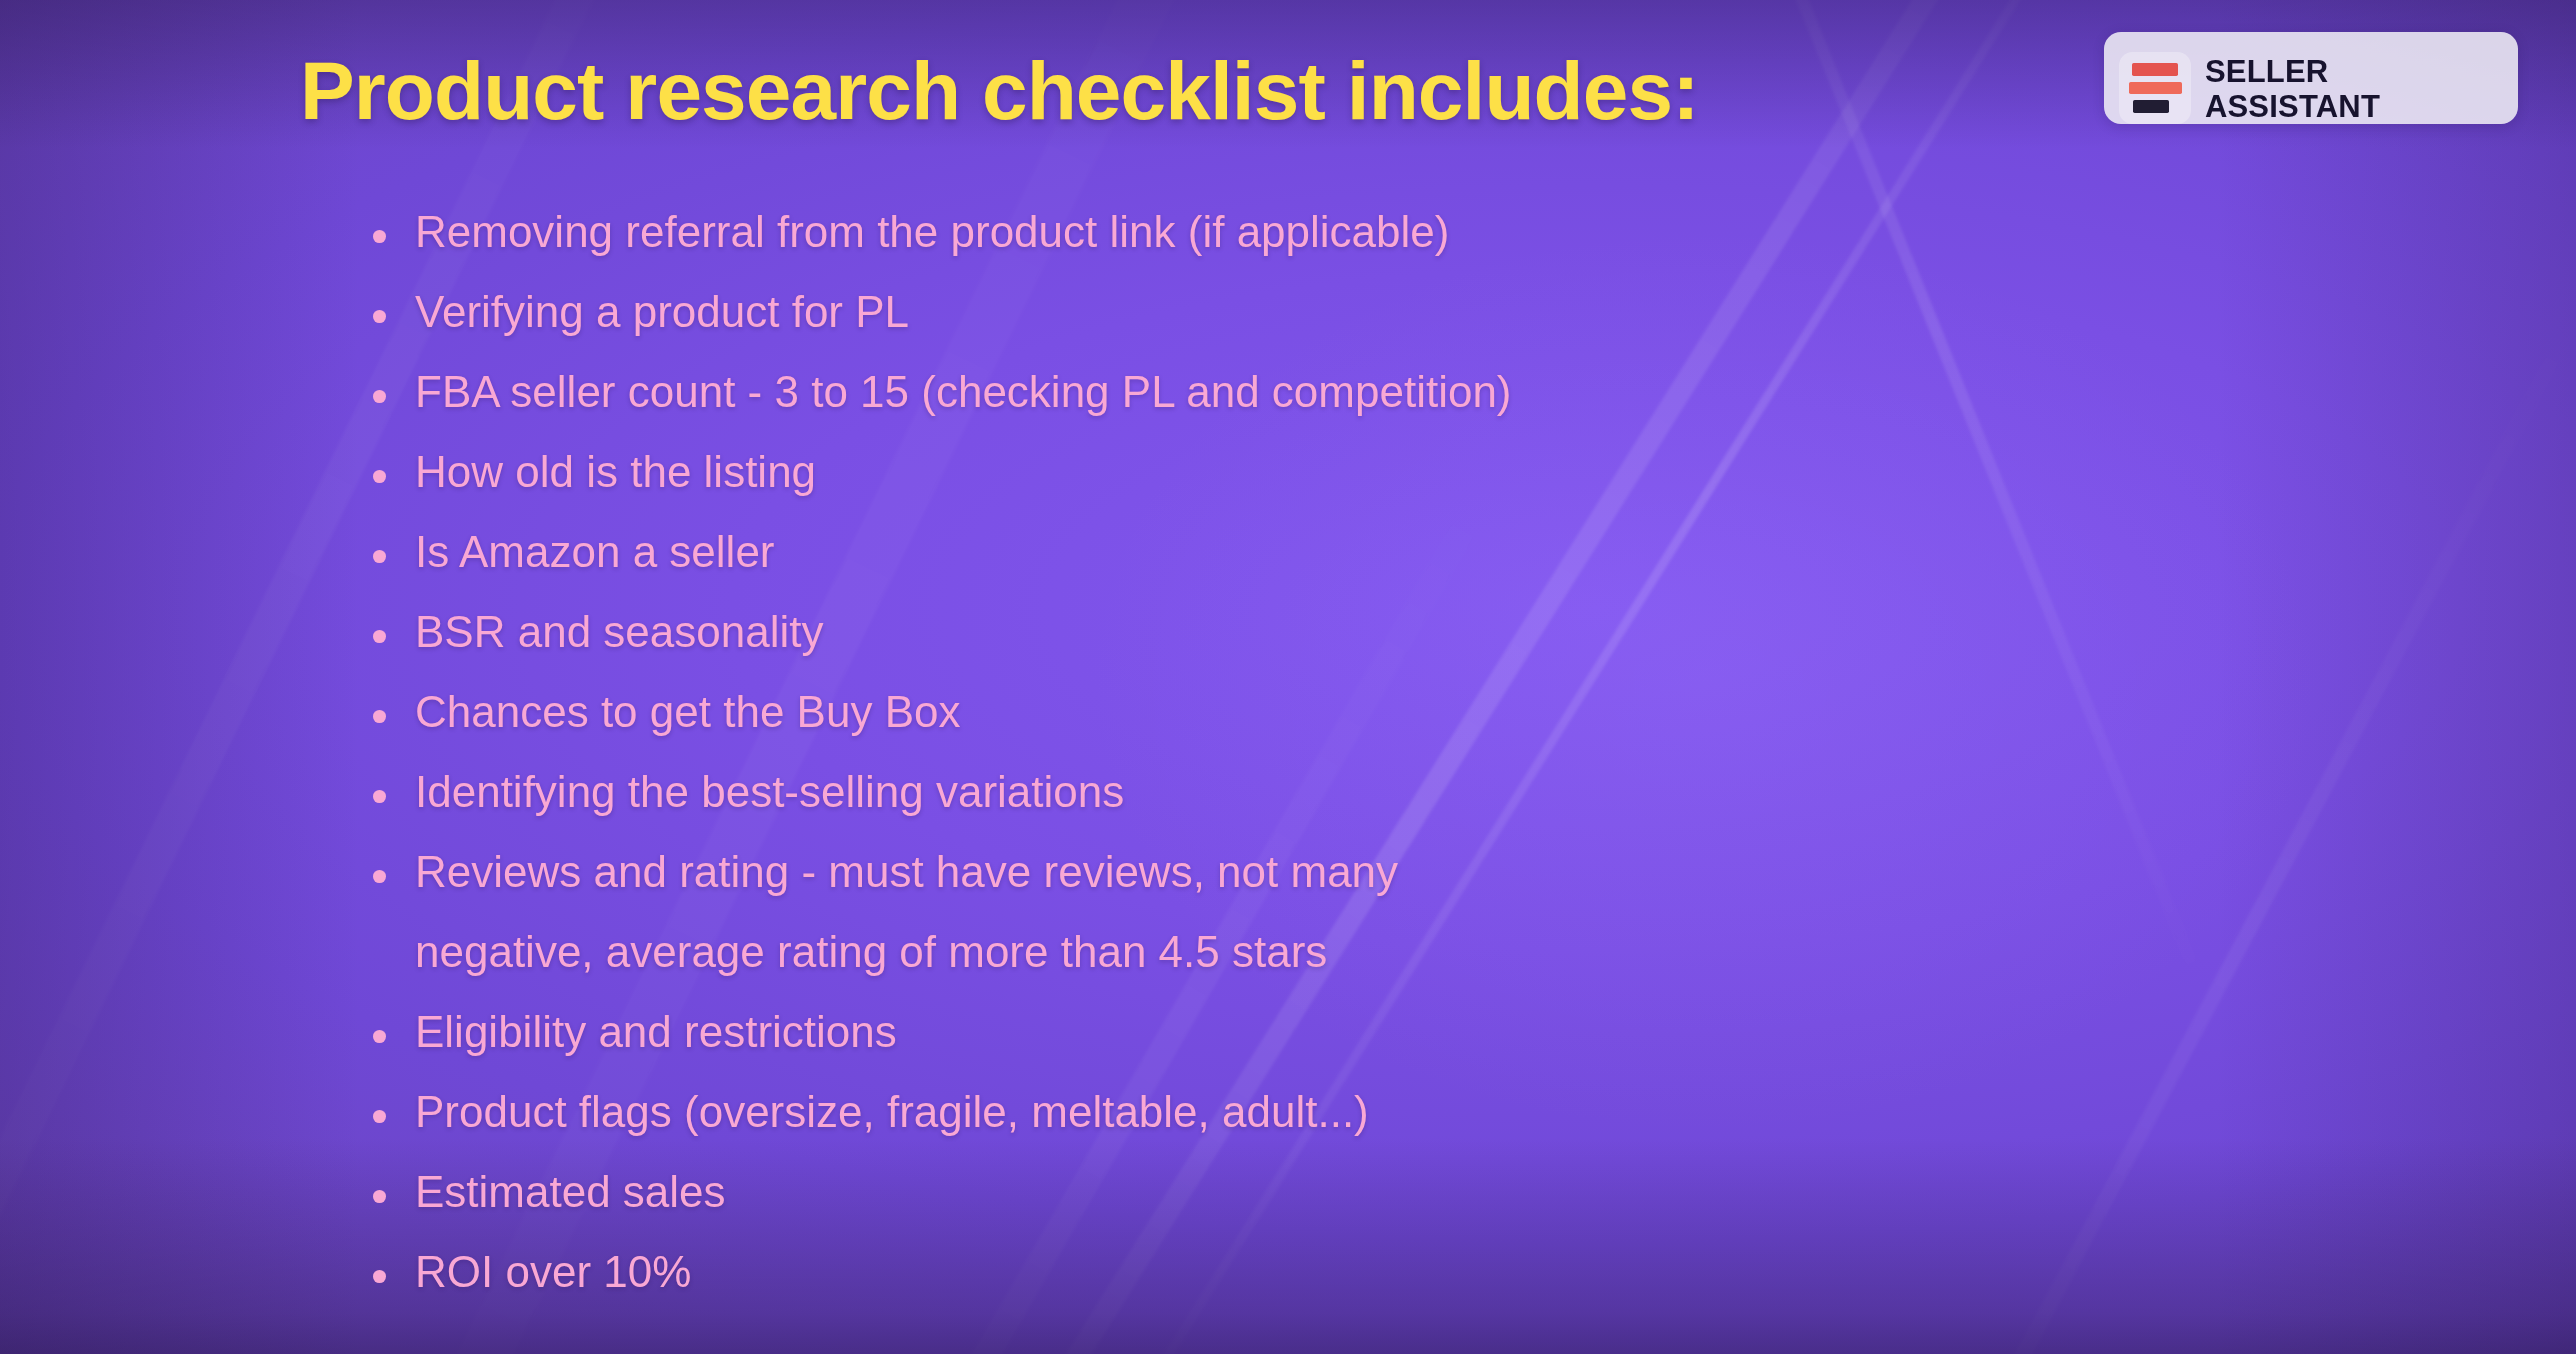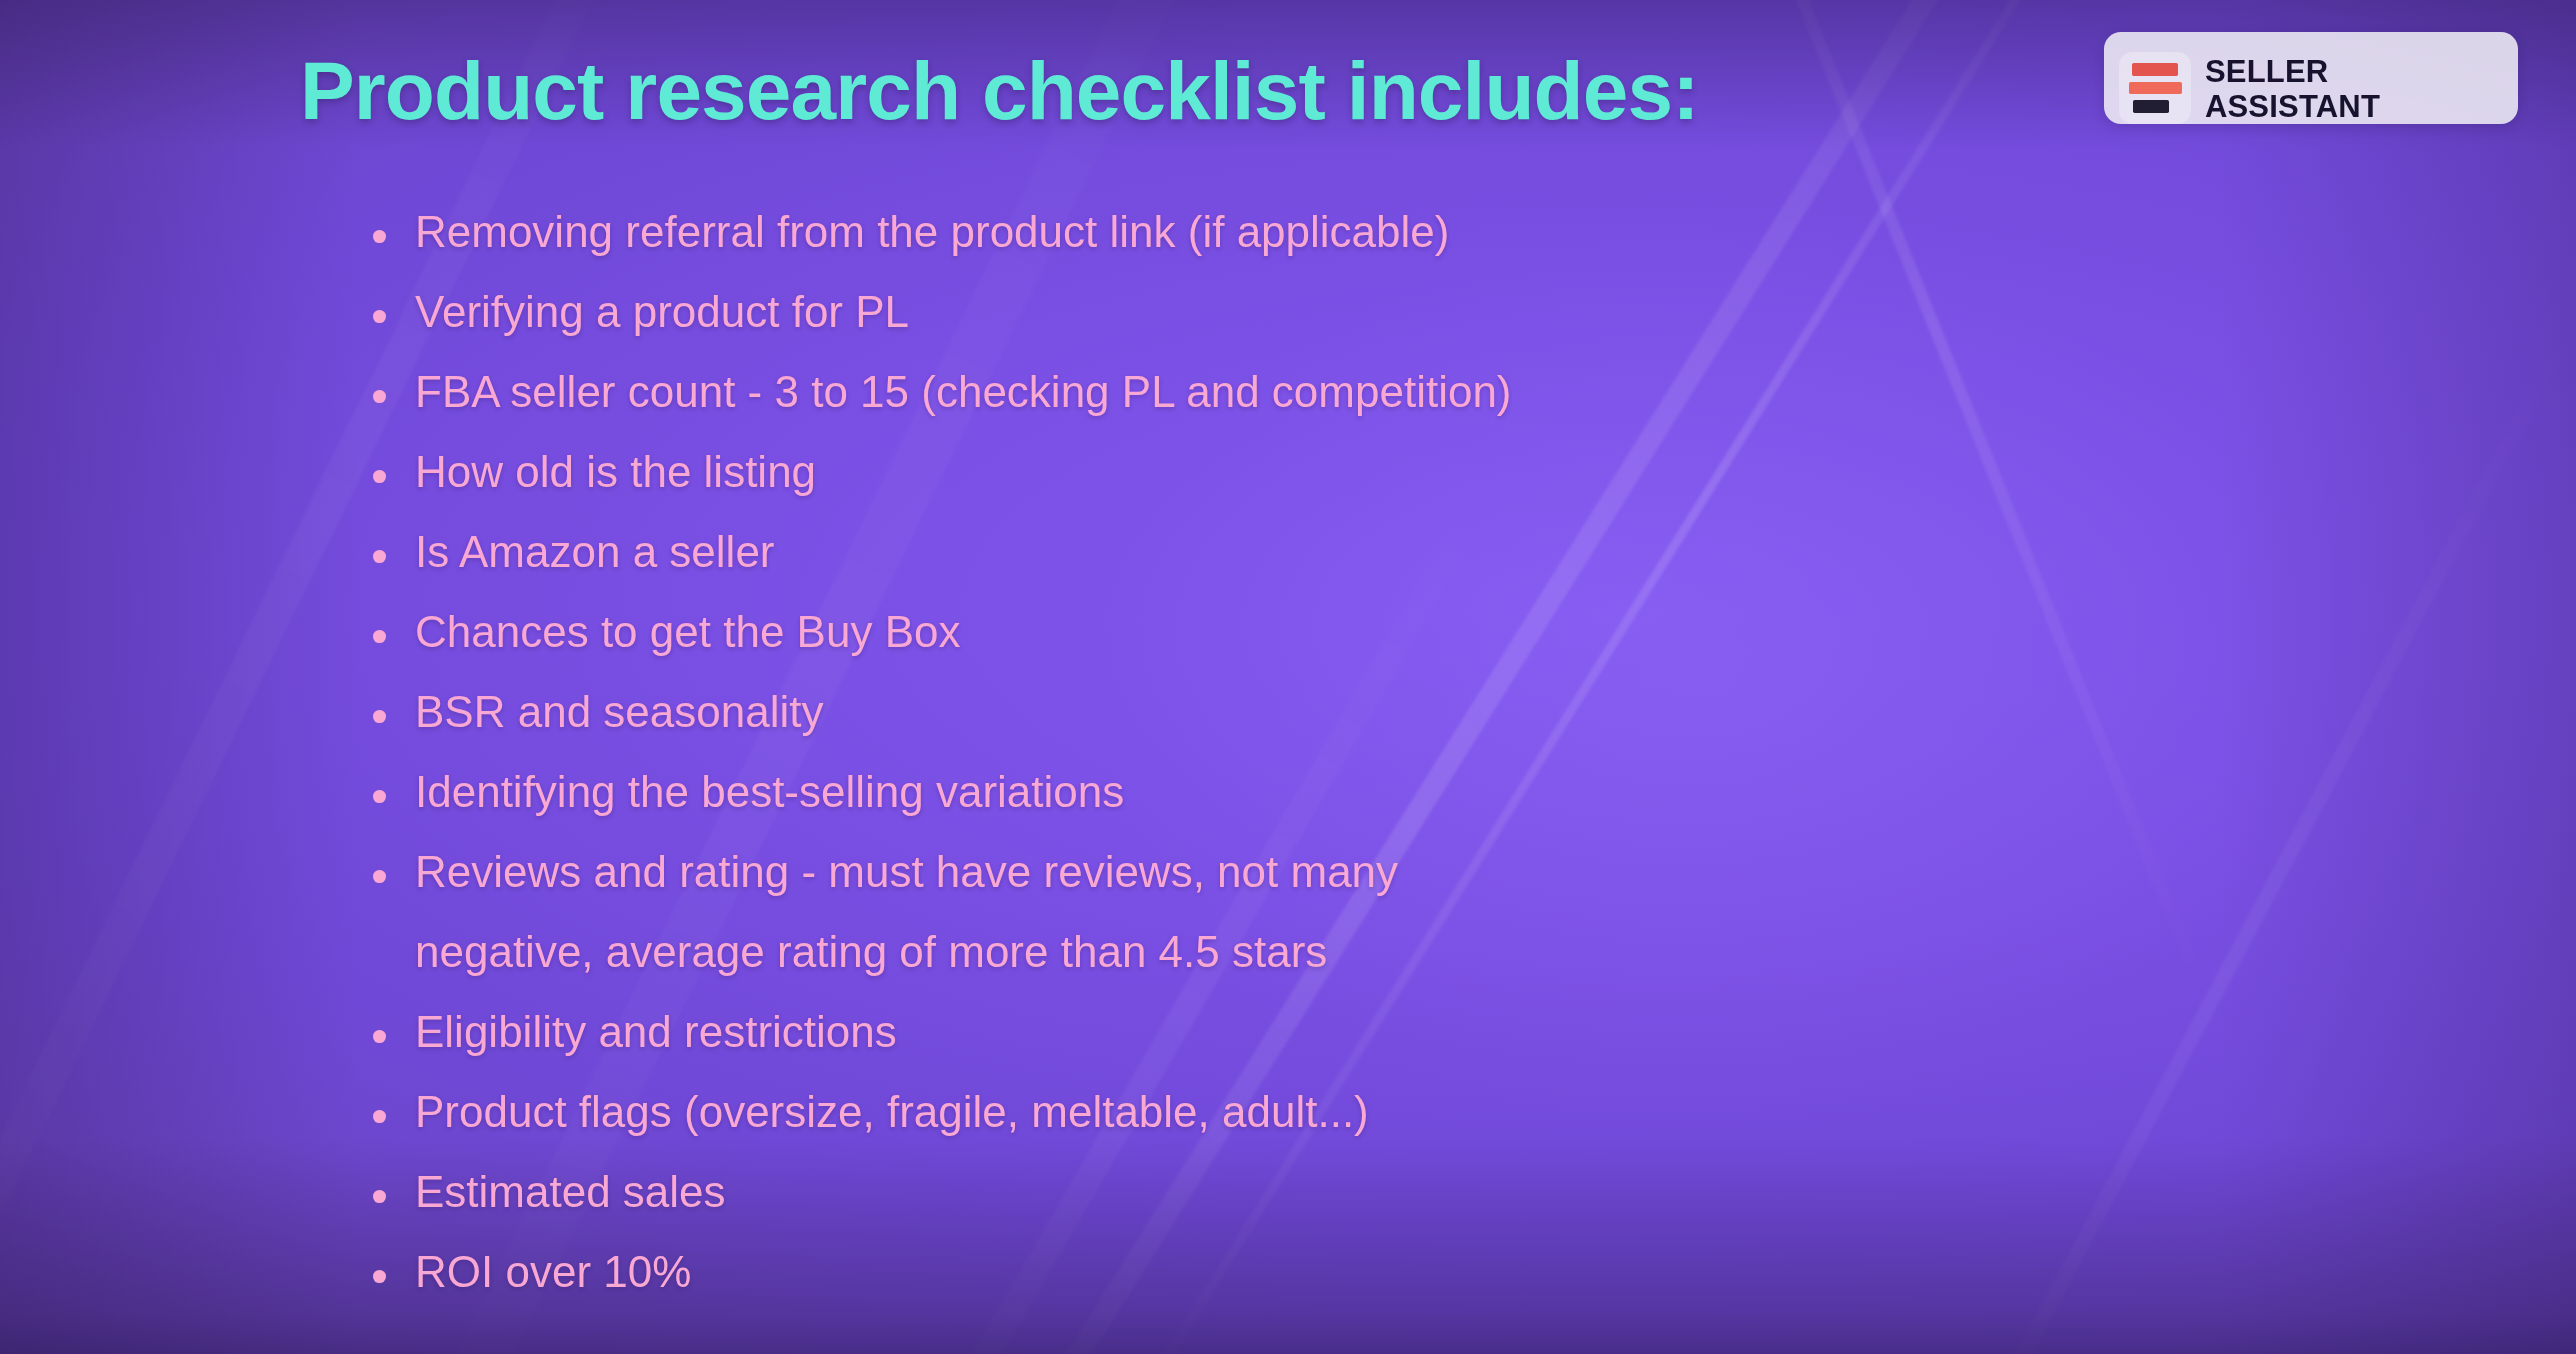--- a/index.html
+++ b/index.html
@@ -73,21 +73,21 @@
   .content {
     position: absolute;
     inset: 0;
   }
   .title {
     position: absolute;
     left: 300px;
     top: 44px;
     font-size: 82px;
     font-weight: bold;
-    color: #5eead4;
+    color: #fde047;
     letter-spacing: -0.9px;
     white-space: nowrap;
     text-shadow: 0 2.6px 6px rgba(40,20,80,0.33);
     text-align: right;
   }
   ul.bullets {
     position: absolute;
     left: 366px;
     top: 192px;
     margin: 0;
@@ -179,22 +179,22 @@
   <div class="content">
 
     <div class="title">Product research checklist includes:</div>
 
     <ul class="bullets" id="bullet-list">
         <li>Removing referral from the product link (if applicable)</li>
         <li>Verifying a product for PL</li>
         <li>FBA seller count - 3 to 15 (checking PL and competition)</li>
         <li>How old is the listing</li>
         <li>Is Amazon a seller</li>
+        <li>BSR and seasonality</li>
         <li>Chances to get the Buy Box</li>
-        <li>BSR and seasonality</li>
         <li>Identifying the best-selling variations</li>
         <li>Reviews and rating - must have reviews, not many
 negative, average rating of more than 4.5 stars</li>
         <li class="dim1">Eligibility and restrictions</li>
         <li class="dim2">Product flags (oversize, fragile, meltable, adult...)</li>
         <li class="dim3">Estimated sales</li>
         <li class="dim4">ROI over 10%</li>
       </ul>
 
     <div class="badge">

